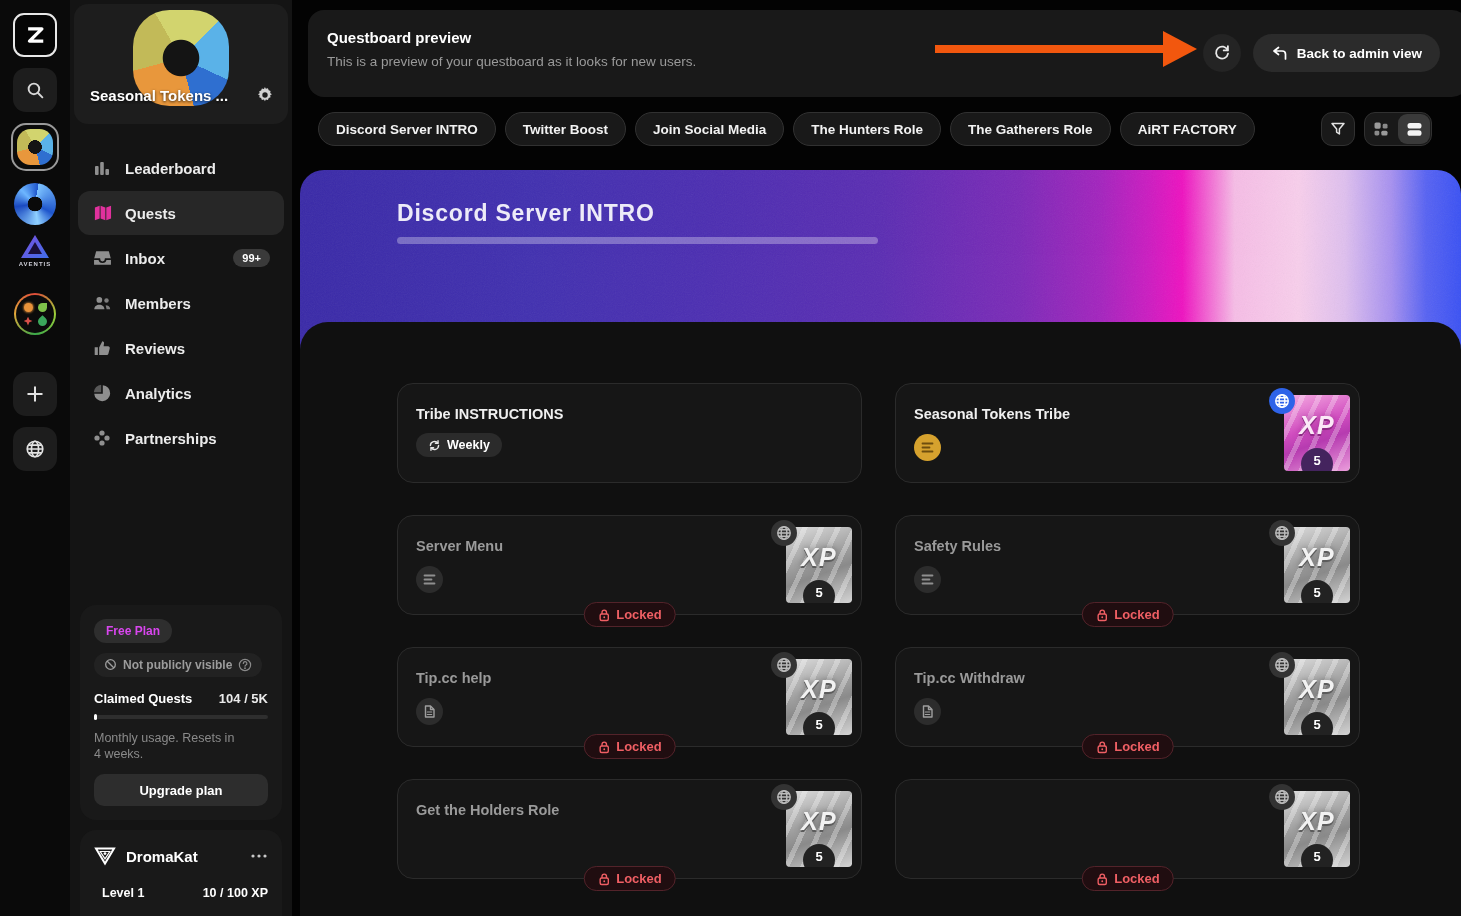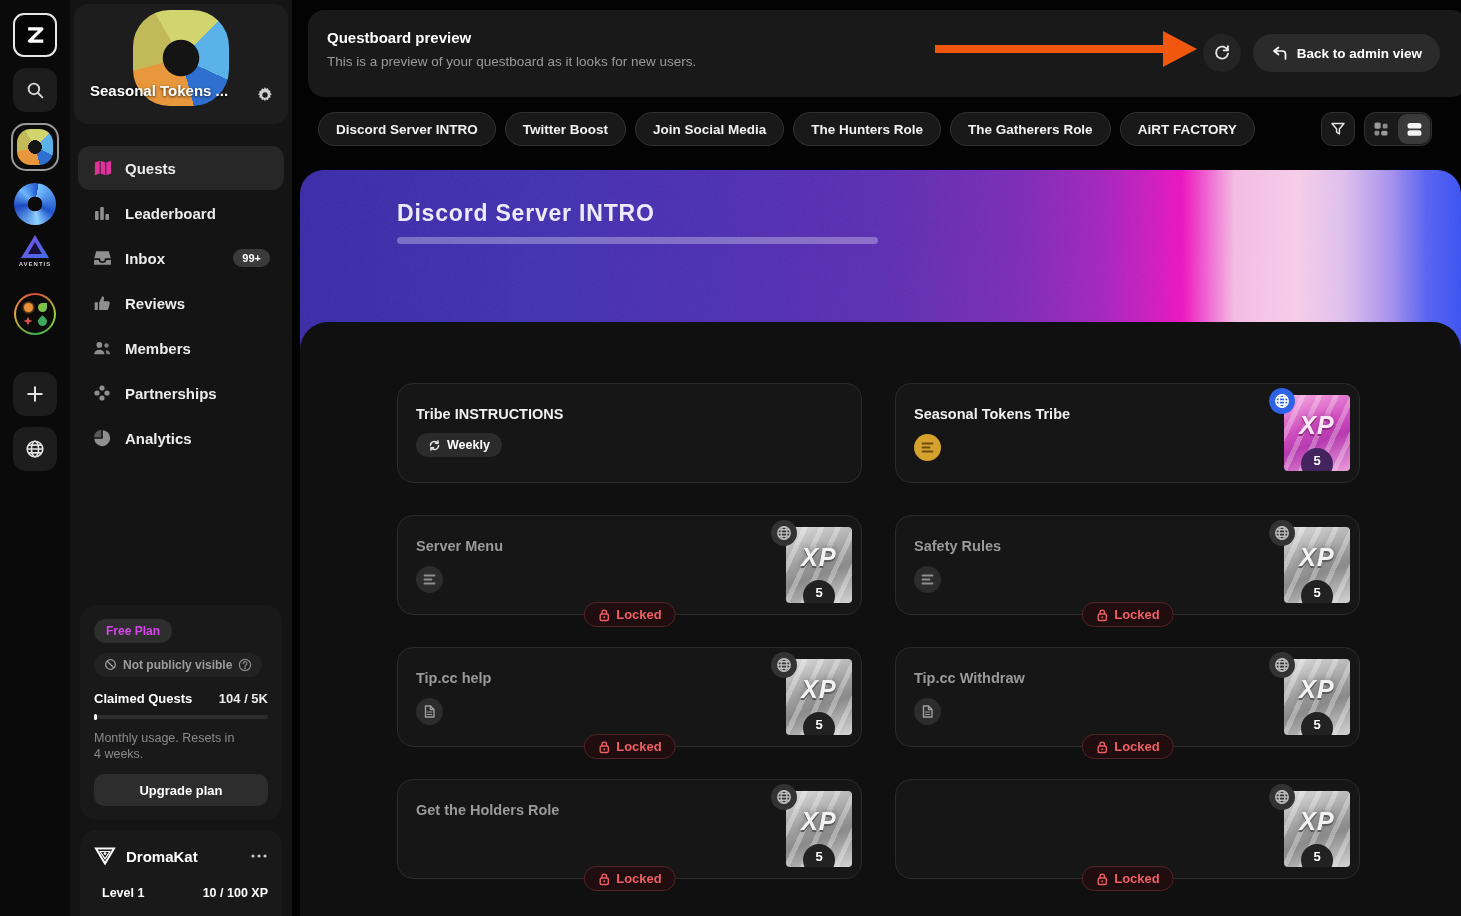--- a/index.html
+++ b/index.html
@@ -38,21 +38,21 @@
   .sdot.leaf { background:#7ec24a; border-radius:60% 0 60% 60%; }
   .sdot.snow { background:#d8504a; clip-path:polygon(50% 0,65% 35%,100% 50%,65% 65%,50% 100%,35% 65%,0 50%,35% 35%); }
   .sdot.drop { background:#3ba85c; border-radius:0 60% 60% 60%; transform:rotate(45deg); }
   .rail-gap { height:14px; }
 
   
   .sidebar { position:absolute; left:70px; top:0; width:222px; height:100%;
     background:#141414; display:flex; flex-direction:column; }
   .sb-head { position:relative; margin:4px; height:120px; border-radius:14px; background:#1d1d1d; flex:0 0 auto; }
   .sb-logo { position:absolute; left:50%; top:6px; transform:translateX(-50%); width:96px; height:96px; }
-  .sb-title-row { position:absolute; left:16px; right:10px; bottom:16px; display:flex; align-items:flex-start; }
+  .sb-title-row { position:absolute; left:16px; right:10px; bottom:16px; display:flex; align-items:center; }
   .sb-title { flex:1; font-size:15px; font-weight:700; color:#fff; white-space:nowrap; overflow:hidden;
     text-shadow:0 1px 3px rgba(0,0,0,.8); }
   .gear-btn { width:26px; height:26px; border-radius:8px; display:flex; align-items:center; justify-content:center;
     color:#d4d4d4; font-size:17px; cursor:pointer; }
   .nav { margin-top:18px; padding:0 8px; display:flex; flex-direction:column; gap:1px; }
   .nav-item { height:44px; border-radius:12px; display:flex; align-items:center; padding:0 14px; gap:13px; cursor:pointer; }
   .nav-item.active { background:#272727; }
   .nav-icon { width:20px; height:20px; display:flex; align-items:center; justify-content:center; flex:0 0 auto; }
   .nav-label { font-size:15px; font-weight:700; color:#ececec; flex:1; }
   .nav-badge { background:#3a3a3a; color:#fff; font-size:11px; font-weight:700;
@@ -226,86 +226,86 @@
         <div class="sb-title">Seasonal Tokens ...</div>
         <div class="gear-btn">
           <svg width="18" height="18" viewBox="0 0 20 20">
               <path d="M10 2l1.2 2.2 2.5-.5 1 2.3 2.3 1-.5 2.5L18.7 11l-2.2 1.2.5 2.5-2.3 1-1 2.3-2.5-.5L10 19.7 8.8 17.5l-2.5.5-1-2.3-2.3-1 .5-2.5L1.3 11l2.2-1.2-.5-2.5 2.3-1 1-2.3 2.5.5z" fill="#cfcfcf" transform="scale(.9) translate(1 -.8)"></path>
               <circle cx="10" cy="10" r="3" fill="#1d1d1d"></circle>
             </svg>
         </div>
       </div>
     </div>
     <div class="nav" id="nav-list">
-        <div class="nav-item active">
-          <span class="nav-icon">
-            <svg width="19" height="18" viewBox="0 0 20 18">
-              <path d="M2 3.2 7 1.4v13.4L2 16.6zM8 1.4l5 1.8v13.4l-5-1.8zM14 3.2l5-1.8v13.4l-5 1.8z" fill="#e0319d"></path>
-            </svg>
-          </span>
-          <span class="nav-label">Quests</span>
-        </div>
         <div class="nav-item">
           <span class="nav-icon">
             <svg width="18" height="18" viewBox="0 0 18 18">
               <rect x="2" y="7" width="3.6" height="9" rx="1" fill="#8f8f8f"></rect>
               <rect x="7.2" y="3" width="3.6" height="13" rx="1" fill="#8f8f8f"></rect>
               <rect x="12.4" y="10" width="3.6" height="6" rx="1" fill="#8f8f8f"></rect>
             </svg>
           </span>
           <span class="nav-label">Leaderboard</span>
         </div>
+        <div class="nav-item active">
+          <span class="nav-icon">
+            <svg width="19" height="18" viewBox="0 0 20 18">
+              <path d="M2 3.2 7 1.4v13.4L2 16.6zM8 1.4l5 1.8v13.4l-5-1.8zM14 3.2l5-1.8v13.4l-5 1.8z" fill="#e0319d"></path>
+            </svg>
+          </span>
+          <span class="nav-label">Quests</span>
+        </div>
         <div class="nav-item">
           <span class="nav-icon">
             <svg width="19" height="18" viewBox="0 0 18 16">
               <path d="M3 1.5h12l2 7.5v5.5H1V9z" fill="#8f8f8f"></path>
               <path d="M1 9h5a3 3 0 0 0 6 0h5" stroke="#141414" stroke-width="1.6" fill="none"></path>
             </svg>
           </span>
           <span class="nav-label">Inbox</span>
           <span class="nav-badge">99+</span>
-        </div>
-        <div class="nav-item">
-          <span class="nav-icon">
-            <svg width="18" height="18" viewBox="0 0 17 16">
-              <path d="M4.6 7.4v7.2H1.6V7.4zM5.8 14.6V7.6l3-6c1 0 1.9.9 1.6 2.1L10 6.4h4.3c1 0 1.8 1 1.5 2l-1.2 4.7c-.2.9-1 1.5-1.9 1.5z" fill="#8f8f8f"></path>
-            </svg>
-          </span>
-          <span class="nav-label">Reviews</span>
         </div>
         <div class="nav-item">
           <span class="nav-icon">
             <svg width="19" height="17" viewBox="0 0 18 16">
               <circle cx="6" cy="4.6" r="2.7" fill="#8f8f8f"></circle>
               <path d="M1.2 13.5c0-2.7 2.1-4.3 4.8-4.3s4.8 1.6 4.8 4.3z" fill="#8f8f8f"></path>
               <circle cx="12.8" cy="5.2" r="2.1" fill="#8f8f8f" opacity=".85"></circle>
               <path d="M12 9.6c2.3 0 4.3 1.4 4.3 3.9h-3.4" fill="#8f8f8f" opacity=".85"></path>
             </svg>
           </span>
           <span class="nav-label">Members</span>
         </div>
         <div class="nav-item">
           <span class="nav-icon">
+            <svg width="18" height="18" viewBox="0 0 17 16">
+              <path d="M4.6 7.4v7.2H1.6V7.4zM5.8 14.6V7.6l3-6c1 0 1.9.9 1.6 2.1L10 6.4h4.3c1 0 1.8 1 1.5 2l-1.2 4.7c-.2.9-1 1.5-1.9 1.5z" fill="#8f8f8f"></path>
+            </svg>
+          </span>
+          <span class="nav-label">Reviews</span>
+        </div>
+        <div class="nav-item">
+          <span class="nav-icon">
+            <svg width="18" height="18" viewBox="0 0 18 18">
+              <path d="M9.8 1.2a8 8 0 1 1-8.6 8.6h8.6z" fill="#8f8f8f"></path>
+              <path d="M8.2 0.8a8 8 0 0 0-7.4 7.4h7.4z" fill="#8f8f8f" opacity=".55"></path>
+            </svg>
+          </span>
+          <span class="nav-label">Analytics</span>
+        </div>
+        <div class="nav-item">
+          <span class="nav-icon">
             <svg width="18" height="18" viewBox="0 0 18 18">
               <circle cx="9" cy="4" r="2.6" fill="#8f8f8f"></circle>
               <circle cx="4" cy="9" r="2.6" fill="#8f8f8f"></circle>
               <circle cx="14" cy="9" r="2.6" fill="#8f8f8f"></circle>
               <circle cx="9" cy="14" r="2.6" fill="#8f8f8f"></circle>
             </svg>
           </span>
           <span class="nav-label">Partnerships</span>
-        </div>
-        <div class="nav-item">
-          <span class="nav-icon">
-            <svg width="18" height="18" viewBox="0 0 18 18">
-              <path d="M9.8 1.2a8 8 0 1 1-8.6 8.6h8.6z" fill="#8f8f8f"></path>
-              <path d="M8.2 0.8a8 8 0 0 0-7.4 7.4h7.4z" fill="#8f8f8f" opacity=".55"></path>
-            </svg>
-          </span>
-          <span class="nav-label">Analytics</span>
         </div>
       </div>
     <div class="sb-spacer"></div>
 
     <div class="plan-card">
       <span class="pill">Free Plan</span>
       <div>
         <span class="pill visibility">
           <svg width="13" height="13" viewBox="0 0 14 14">
               <circle cx="7" cy="7" r="5.2" stroke="#9c9c9c" stroke-width="1.4" fill="none"></circle>

